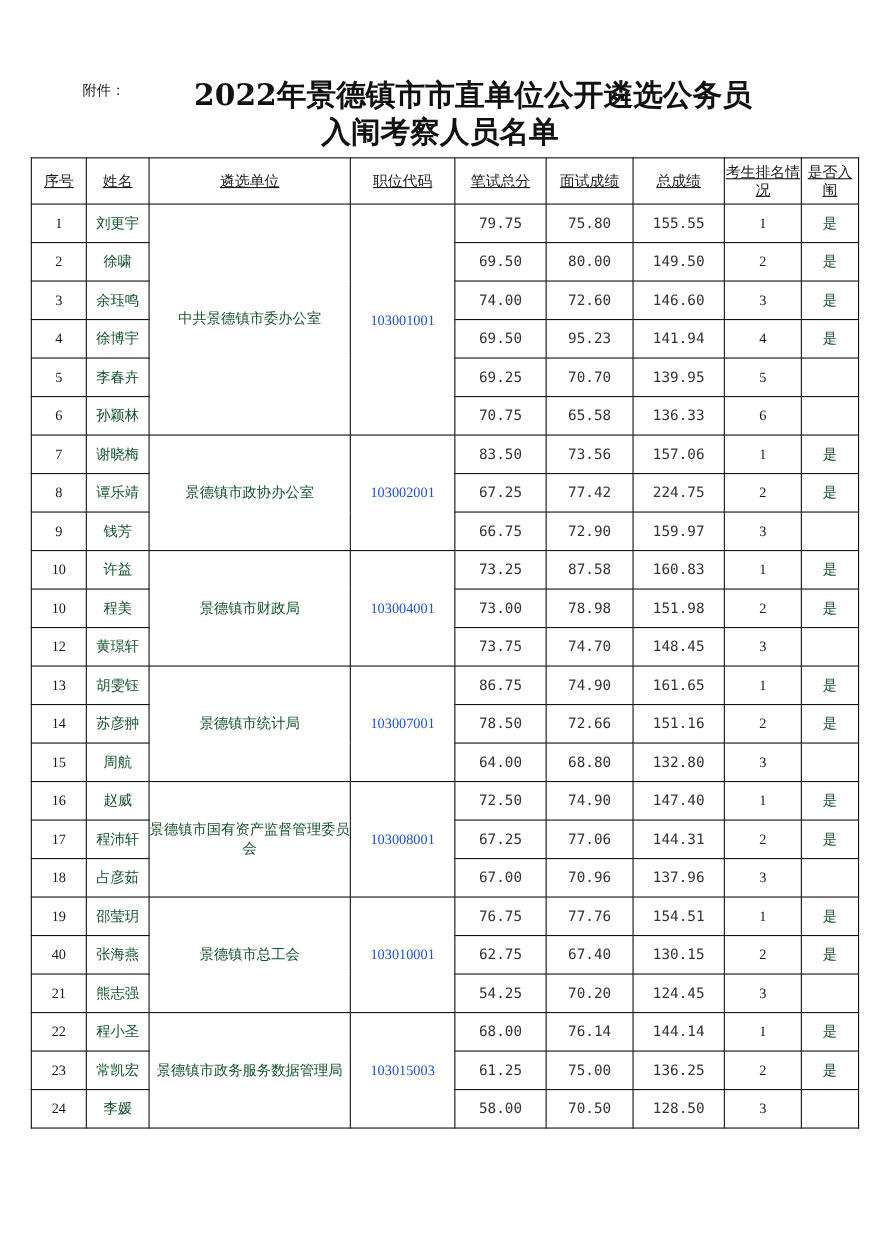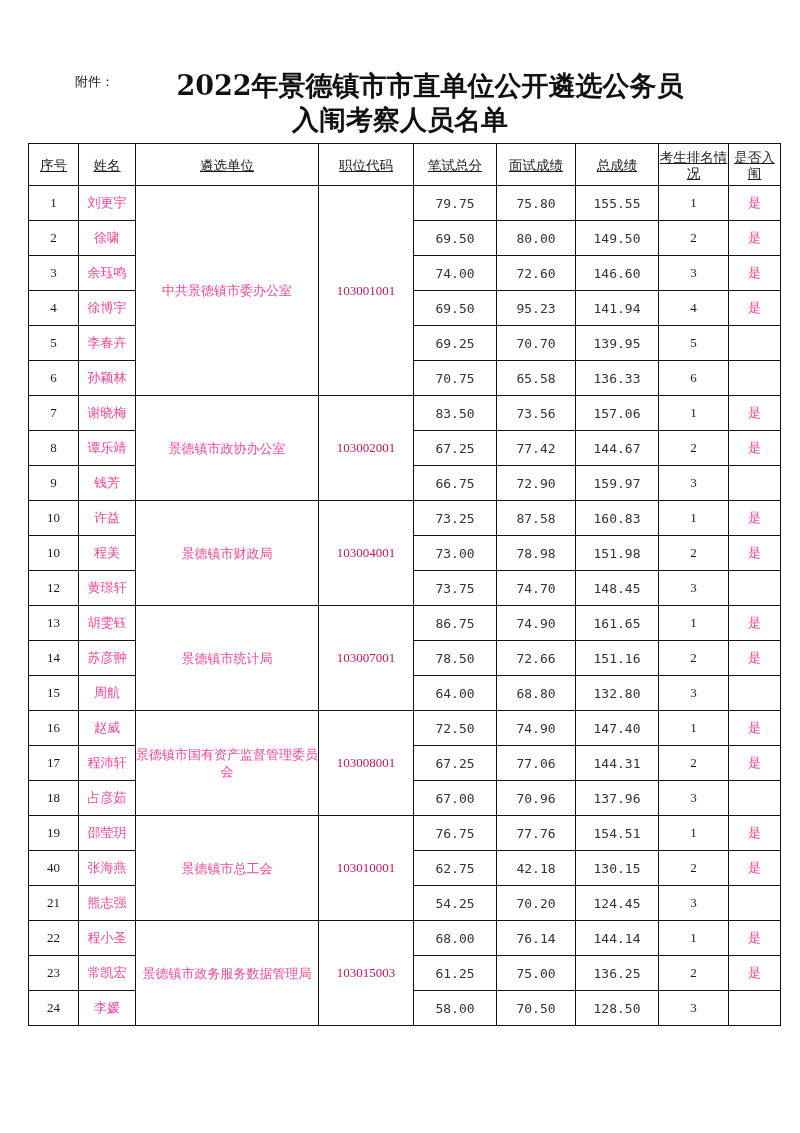--- a/index.html
+++ b/index.html
@@ -14,22 +14,22 @@
   table.roster { position: absolute; left: 28px; top: 143px; border-collapse: collapse;
                  table-layout: fixed; width: 752px; }
   table.roster td, table.roster th { border: 1.6px solid #111; text-align: center;
                  vertical-align: middle; padding: 0; font-size: 13px; font-weight: normal;
                  overflow: hidden; }
   table.roster th { height: 41px; font-family: "DejaVu Sans", "Liberation Sans", sans-serif;
                     font-size: 13.5px; line-height: 16px; text-decoration: underline; }
   table.roster td { height: 34px; }
   td.num { font-family: "DejaVu Sans Mono", "Liberation Mono", monospace; font-size: 13px; color: #333; }
   td.seq, td.rank { font-family: "Liberation Serif", "DejaVu Serif", serif; font-size: 13.5px; }
-  td.name, td.unit, td.admit { font-family: Liberation Serif, serif; font-size: 13px; color: #ec4899; }
-  td.code { font-family: "Liberation Serif", "DejaVu Serif", serif; font-size: 13.5px; color: #be185d; }
+  td.name, td.unit, td.admit { font-family: Liberation Mono, monospace; font-size: 13px; color: #14532d; }
+  td.code { font-family: "Liberation Serif", "DejaVu Serif", serif; font-size: 13.5px; color: #1d4ed8; }
   td.unit { padding: 0 4px; line-height: 17px; }
 </style>
 </head>
 <body>
 
 <div class="attachment">附件：</div>
 <div class="title l1">2022年景德镇市市直单位公开遴选公务员</div>
 <div class="title l2">入闱考察人员名单</div>
 
 <table class="roster">
@@ -123,21 +123,21 @@
         <td class="num">73.56</td>
         <td class="num">157.06</td>
         <td class="rank">1</td>
         <td class="admit">是</td>
       </tr>
       <tr>
         <td class="seq">8</td>
         <td class="name">谭乐靖</td>
         <td class="num">67.25</td>
         <td class="num">77.42</td>
-        <td class="num">144.67</td>
+        <td class="num">224.75</td>
         <td class="rank">2</td>
         <td class="admit">是</td>
       </tr>
       <tr>
         <td class="seq">9</td>
         <td class="name">钱芳</td>
         <td class="num">66.75</td>
         <td class="num">72.90</td>
         <td class="num">159.97</td>
         <td class="rank">3</td>
@@ -238,21 +238,21 @@
         <td class="num">76.75</td>
         <td class="num">77.76</td>
         <td class="num">154.51</td>
         <td class="rank">1</td>
         <td class="admit">是</td>
       </tr>
       <tr>
         <td class="seq">40</td>
         <td class="name">张海燕</td>
         <td class="num">62.75</td>
-        <td class="num">42.18</td>
+        <td class="num">67.40</td>
         <td class="num">130.15</td>
         <td class="rank">2</td>
         <td class="admit">是</td>
       </tr>
       <tr>
         <td class="seq">21</td>
         <td class="name">熊志强</td>
         <td class="num">54.25</td>
         <td class="num">70.20</td>
         <td class="num">124.45</td>

